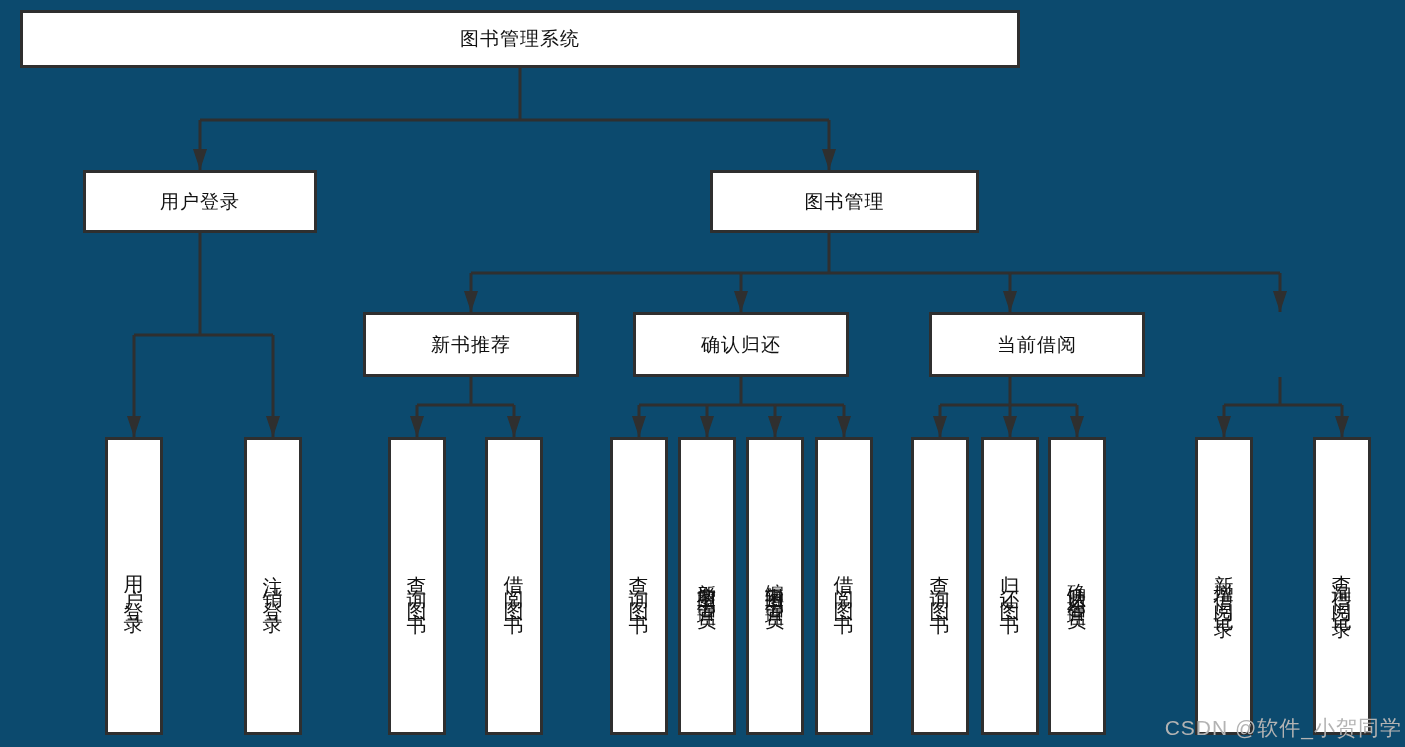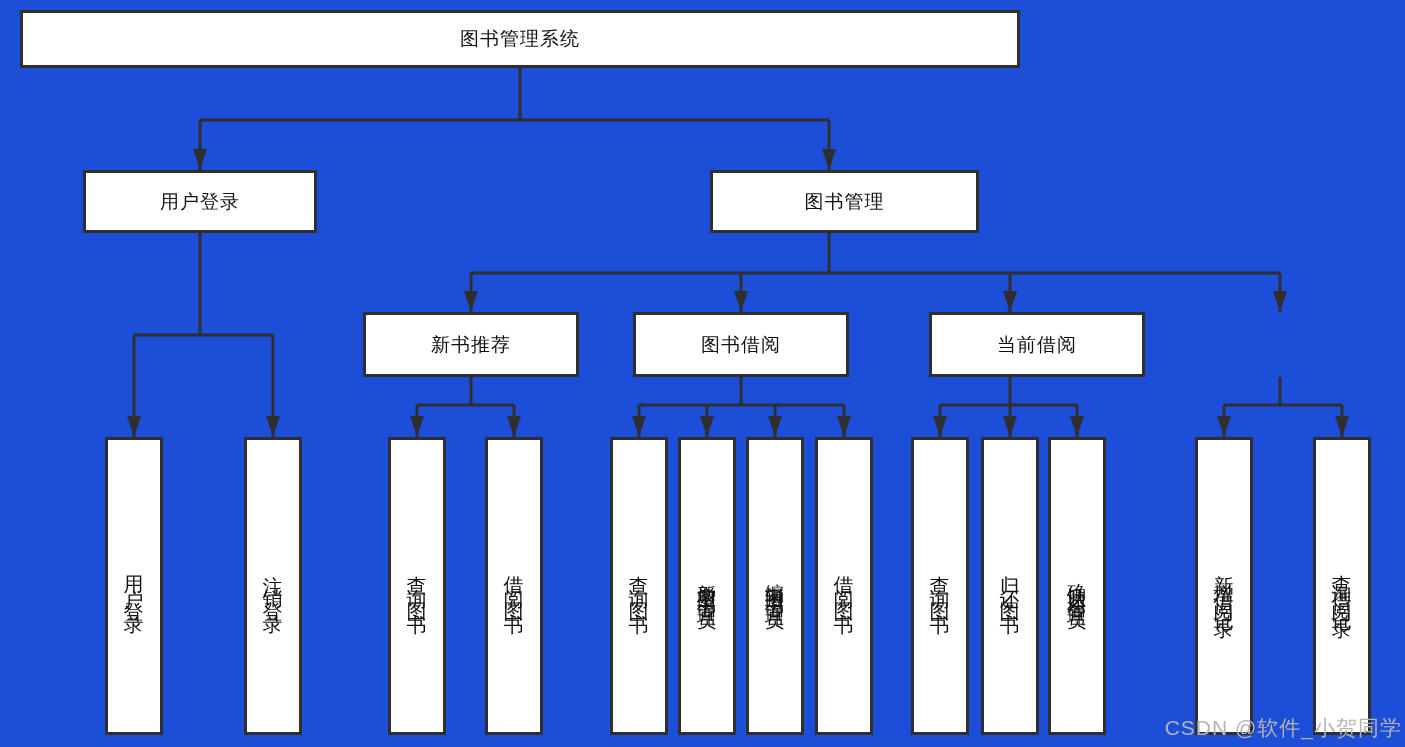--- a/index.html
+++ b/index.html
@@ -1,21 +1,21 @@
 <!DOCTYPE html>
 <html lang="zh"><head>
 <meta charset="utf-8">
 <style>
   html,body{margin:0;padding:0;background:#ffffff;}
   body{font-family:"Liberation Sans", sans-serif;}
   .stage{
     position:relative;
     width:1405px;
     height:747px;
-    background:#1d4ed8;
+    background:#0c4a6e;
     overflow:hidden;
   }
   .wires{position:absolute;left:0;top:0;z-index:1;}
   .hbox{
     position:absolute;
     background:#ffffff;
     border:3px solid #2f2f2f;
     display:flex;
     align-items:center;
     justify-content:center;
@@ -112,21 +112,21 @@
       <line x1="1342" y1="405" x2="1342" y2="437" marker-end="url(#arrow)"></line>
     </g>
   </svg>
 
   <div class="hbox root">图书管理系统</div>
 
   <div class="hbox l2a">用户登录</div>
   <div class="hbox l2b">图书管理</div>
 
   <div class="hbox l3 l3a">新书推荐</div>
-  <div class="hbox l3 l3b">图书借阅</div>
+  <div class="hbox l3 l3b">确认归还</div>
   <div class="hbox l3 l3c">当前借阅</div>
 
   <div class="vbox" style="left:105px">用户登录</div>
   <div class="vbox" style="left:244px">注销登录</div>
 
   <div class="vbox" style="left:388px">查询图书</div>
   <div class="vbox" style="left:485px">借阅图书</div>
 
   <div class="vbox" style="left:610px">查询图书</div>
   <div class="vbox long" style="left:678px">新增图书（管理员）</div>

